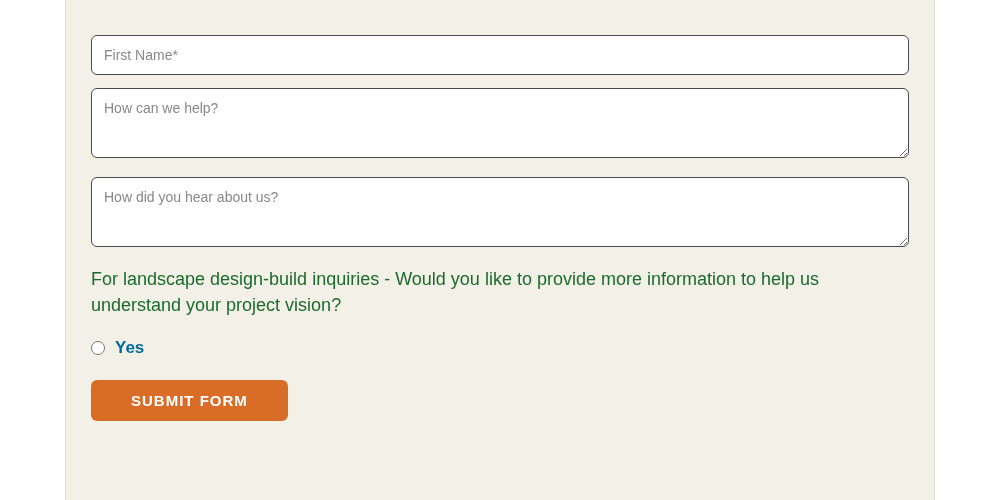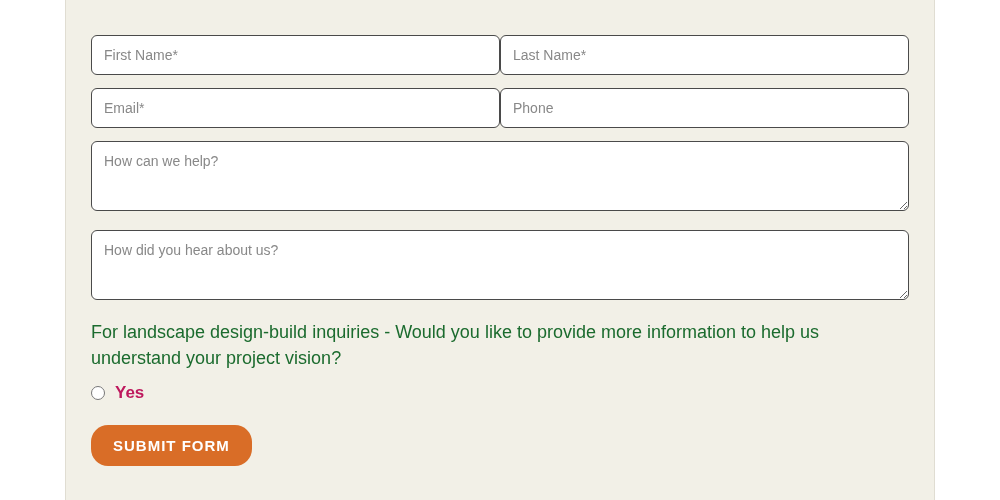--- a/index.html
+++ b/index.html
@@ -47,76 +47,65 @@
       min-height: 70px;
     }
     .textarea-row {
       margin-bottom: 15px;
     }
     .question-label {
       color: #1b6b2e;
       font-size: 18px;
       font-weight: 500;
       line-height: 1.45;
-      margin-bottom: 12px;
+      margin-bottom: 20px;
       margin-top: 10px;
     }
     .radio-group {
       margin-bottom: 22px;
     }
     .radio-option {
       display: flex;
       align-items: center;
       margin-bottom: 10px;
     }
     .radio-option input[type="radio"] {
       margin-right: 10px;
       width: 14px;
       height: 14px;
     }
     .radio-option label {
       font-size: 17px;
       font-weight: 700;
-      color: #be185d;
+      color: #0369a1;
       cursor: pointer;
     }
     .submit-button {
       background: #d96d27;
       color: #fff;
       border: none;
-      padding: 12px 22px;
+      padding: 12px 40px;
       font-size: 15px;
       font-weight: 700;
       letter-spacing: 1px;
-      border-radius: 17px;
+      border-radius: 6px;
       cursor: pointer;
     }
   </style>
 </head>
 <body>
 
 <div class="page-container">
 
   <div class="form-row">
     <div class="input-wrapper">
       <input type="text" placeholder="First Name*" style="">
     </div>
-    <div class="input-wrapper">
-      <input type="text" placeholder="Last Name*" style="">
-    </div>
   </div>
 
-  <div class="form-row">
-    <div class="input-wrapper">
-      <input type="text" placeholder="Email*" style="">
-    </div>
-    <div class="input-wrapper">
-      <input type="text" placeholder="Phone" style="">
-    </div>
-  </div>
 
   <div class="textarea-row">
     <textarea placeholder="How can we help?" style=""></textarea>
   </div>
 
   <div class="textarea-row">
     <textarea placeholder="How did you hear about us?" style=""></textarea>
   </div>
 
   <div class="question-label">For landscape design-build inquiries - Would you like to provide more information to help us understand your project vision?</div>

